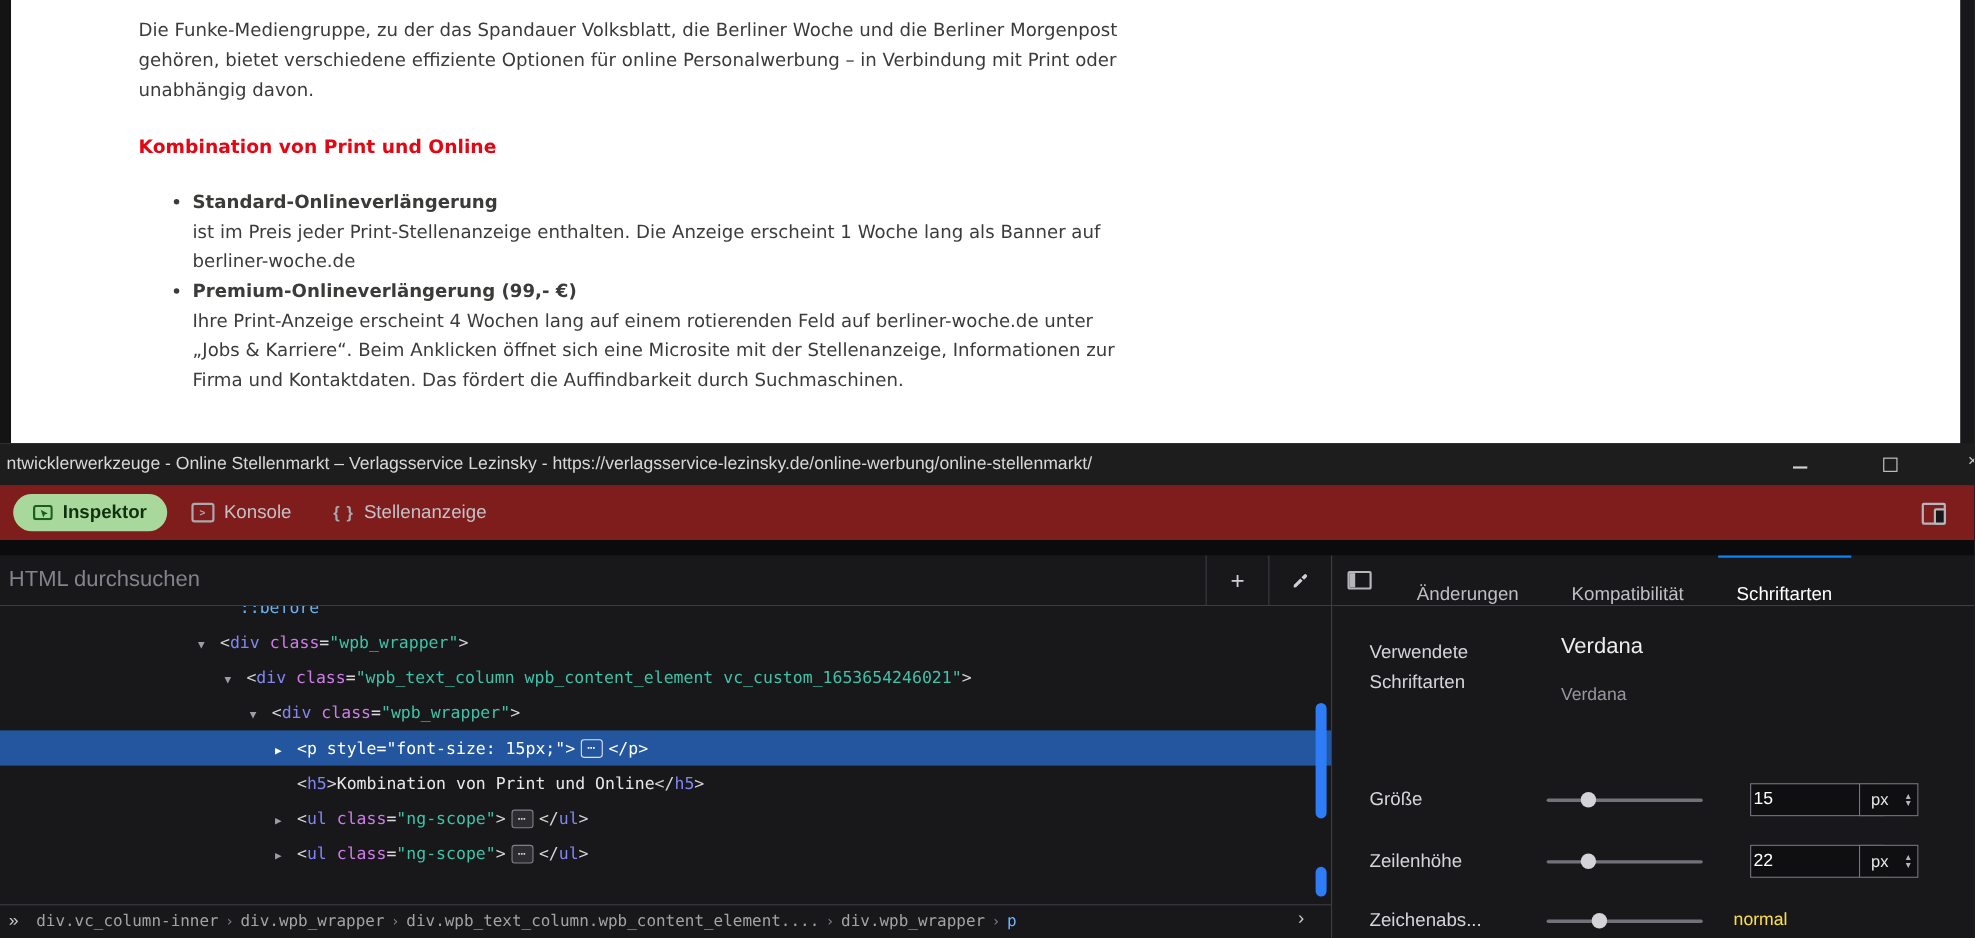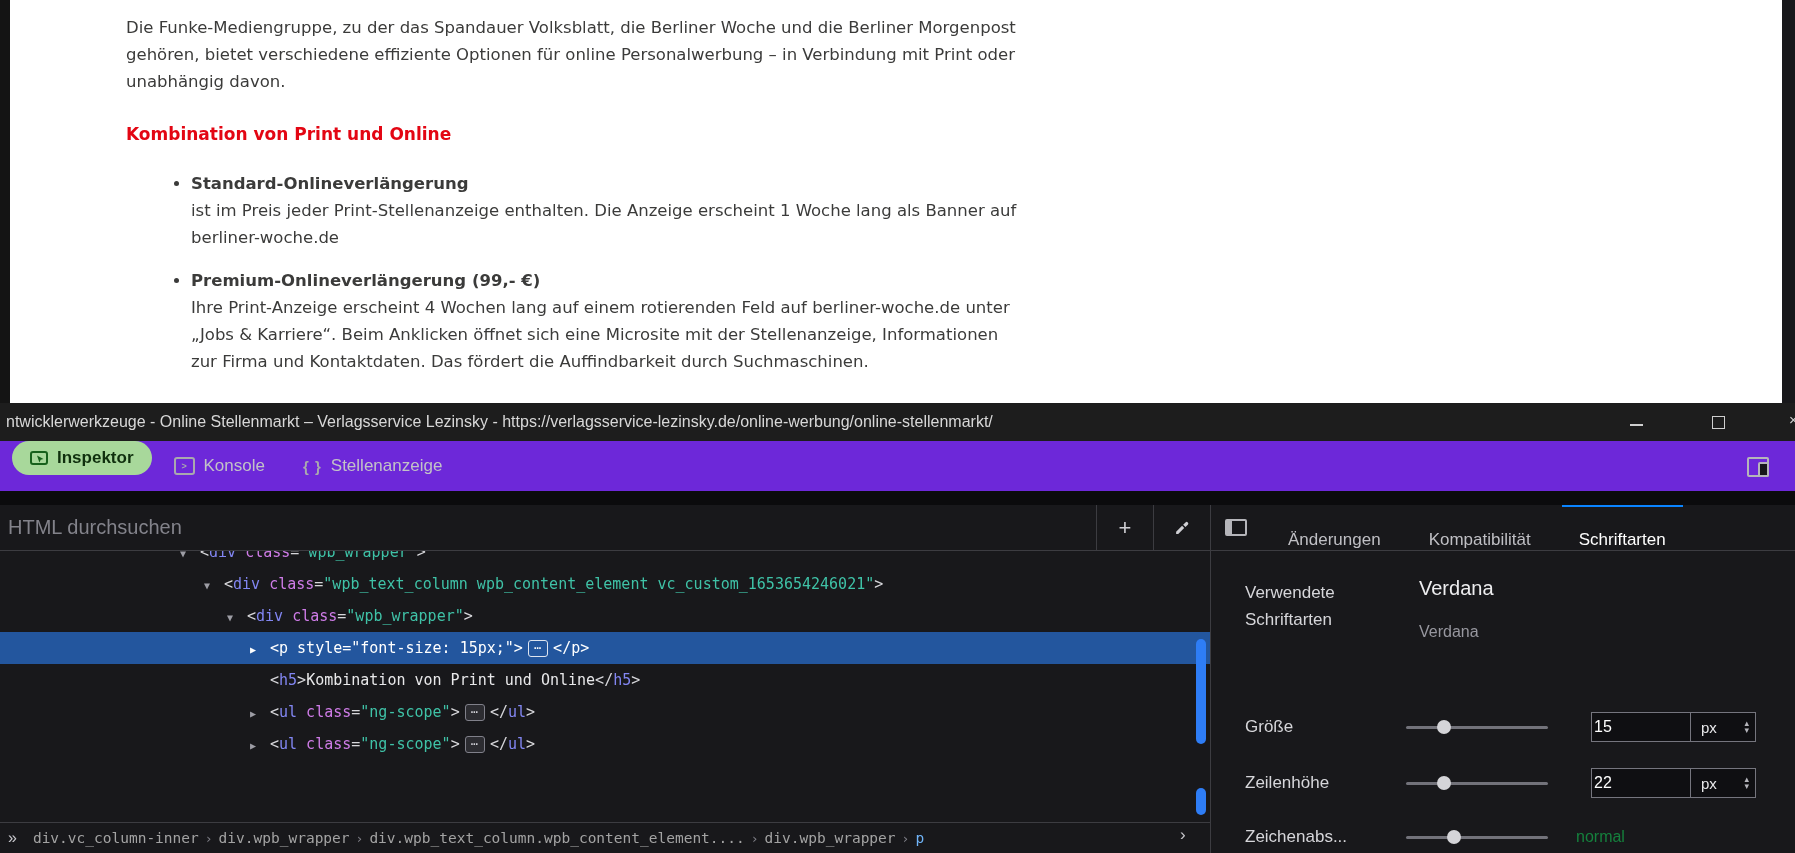--- a/index.html
+++ b/index.html
@@ -7,34 +7,34 @@
           font-family:"Liberation Sans",sans-serif;}
 
   
   .page-area{position:absolute;left:0;top:0;width:1782px;height:403px;background:#ffffff;overflow:hidden;}
   .left-strip{position:absolute;left:0;top:0;width:10px;height:403px;background:#141414;}
   .page-inner{position:absolute;left:126px;top:14px;width:915px;color:#3b3b3a;
               font-family:"DejaVu Sans",sans-serif;font-size:16.5px;line-height:27px;}
   .intro{margin:0;}
   .red-heading{margin:26px 0 0 0;font-size:17px;color:#e30613;font-weight:bold;line-height:27px;}
   .bullets{margin:22px 0 0 0;padding-left:49px;}
-  .bullets li{margin:16px;}
+  .bullets li{margin:0;}
   .li-title{font-weight:bold;display:block;}
   .li-body{display:block;}
   .page-link{display:inline-block;margin:6px 0 0 49px;color:#3a3aba;text-decoration:underline;cursor:pointer;}
 
   
   .titlebar{position:absolute;left:0;top:403px;width:1795px;height:38px;background:#1d1d1d;overflow:hidden;}
   .tb-title{position:absolute;left:6px;top:0;line-height:38px;font-size:16px;color:#d8d8d8;white-space:nowrap;}
   .wc-min{position:absolute;left:1630px;top:21px;width:13px;height:2px;background:#cfcfcf;cursor:pointer;}
   .wc-max{position:absolute;left:1712px;top:13px;width:11px;height:11px;border:1.5px solid #cfcfcf;cursor:pointer;}
   .wc-close{position:absolute;left:1789px;top:8px;font-size:15px;color:#cfcfcf;cursor:pointer;}
 
   
-  .dt-tabbar{position:absolute;left:0;top:441px;width:1795px;height:50px;background:#6d28d9;display:flex;}
+  .dt-tabbar{position:absolute;left:0;top:441px;width:1795px;height:50px;background:#7f1d1d;display:flex;align-items:center;}
   .insp-pill{display:flex;align-items:center;gap:9px;height:34px;padding:0 18px;margin-left:12px;
              border-radius:17px;background:#a8d89b;cursor:pointer;}
   .insp-label{font-size:17px;font-weight:bold;color:#10300e;}
   .dt-tab{display:flex;align-items:center;gap:9px;padding:0 16px;height:50px;color:#c2c2c7;font-size:17px;cursor:pointer;margin-left:6px;}
   .konsole-icon{display:inline-flex;align-items:center;justify-content:center;width:17px;height:14px;
                 border:2px solid #a9a9ae;border-radius:3px;font-size:9px;color:#a9a9ae;font-weight:bold;}
   .braces-icon{font-size:15px;color:#a9a9ae;font-weight:bold;letter-spacing:1px;}
   .rdm-icon{position:absolute;right:26px;top:16px;width:18px;height:16px;border:2px solid #b5b5ba;border-radius:2px;cursor:pointer;}
   .rdm-inner{position:absolute;right:-2px;bottom:-2px;width:7px;height:11px;background:#17171a;border:2px solid #b5b5ba;border-radius:2px;}
   .dt-gap{position:absolute;left:0;top:491px;width:1795px;height:14px;background:#0b0b0d;}
@@ -101,26 +101,26 @@
   .flabel{position:absolute;left:34px;line-height:30px;font-size:17px;color:#d6d6da;white-space:nowrap;}
   .slider{position:absolute;left:195px;top:0;width:142px;height:30px;cursor:pointer;}
   .slider-track{position:absolute;left:0;right:0;top:14px;height:3px;background:#72727a;border-radius:2px;}
   .slider-thumb{position:absolute;top:8px;width:14px;height:14px;border-radius:50%;background:#d4d4d8;}
   .frow-size .slider-thumb{left:calc(27% - 7px);}
   .frow-lh .slider-thumb{left:calc(27% - 7px);}
   .frow-ls .slider-thumb{left:calc(34% - 7px);}
   .fvalue{position:absolute;left:380px;top:0;width:122px;height:30px;box-sizing:border-box;background:#0f0f12;
           border:1px solid #75757e;color:#ffffff;font-size:16px;text-align:left;padding-right:10px;
           font-family:"Liberation Sans",sans-serif;}
-  .funit{position:absolute;left:479px;top:0;width:66px;height:30px;box-sizing:border-box;background:#0f0f12;
+  .funit{position:absolute;left:479px;top:0;width:54px;height:30px;box-sizing:border-box;background:#0f0f12;
          border:1px solid #75757e;display:flex;align-items:center;justify-content:space-between;
          padding:0 6px 0 10px;color:#e8e8ea;font-size:15px;cursor:pointer;}
   .steppers{display:flex;flex-direction:column;line-height:7px;font-size:9px;color:#b5b5bb;}
   .steppers span{cursor:pointer;}
-  .fvalue-text{position:absolute;left:365px;line-height:30px;font-size:16px;color:#15803d;}
+  .fvalue-text{position:absolute;left:365px;line-height:30px;font-size:16px;color:#fde047;}
 </style>
 </head>
 <body>
 
 <div class="screen">
 
   <div class="page-area">
     <div class="left-strip"></div>
     <div class="page-inner">
       <p class="intro">Die Funke-Mediengruppe, zu der das Spandauer Volksblatt, die Berliner Woche und die Berliner Morgenpost gehören, bietet verschiedene effiziente Optionen für online Personalwerbung – in Verbindung mit Print oder unabhängig davon.</p>
@@ -173,20 +173,21 @@
       <span class="plus-glyph">+</span>
     </span>
     <span class="hdr-btn">
       <svg width="17" height="17" viewBox="0 0 16 16">
         <path d="M2 14.2 L2 12 L7.6 6.4 L9.6 8.4 L4 14 Z M8.6 5.4 L10.8 3.2 a1.55 1.55 0 0 1 2.2 2.2 L10.8 7.6 Z" fill="#cfcfd4"></path>
       </svg>
     </span>
   </div>
 
   <div class="markup-view">
+      <div class="mrow" style="padding-left: 198px;"><span class="twisty"></span><span class="tk-pseudo">::before</span></div>
       <div class="mrow" style="padding-left: 180px;"><span class="twisty">▼</span><span class="tk-punct">&lt;</span><span class="tk-tag">div</span><span class="tk-attr"> class</span><span class="tk-punct">=</span><span class="tk-str">"wpb_wrapper"</span><span class="tk-punct">&gt;</span></div>
       <div class="mrow" style="padding-left: 204px;"><span class="twisty">▼</span><span class="tk-punct">&lt;</span><span class="tk-tag">div</span><span class="tk-attr"> class</span><span class="tk-punct">=</span><span class="tk-str">"wpb_text_column wpb_content_element vc_custom_1653654246021"</span><span class="tk-punct">&gt;</span></div>
       <div class="mrow" style="padding-left: 227px;"><span class="twisty">▼</span><span class="tk-punct">&lt;</span><span class="tk-tag">div</span><span class="tk-attr"> class</span><span class="tk-punct">=</span><span class="tk-str">"wpb_wrapper"</span><span class="tk-punct">&gt;</span></div>
       <div class="mrow selected" style="padding-left: 250px;"><span class="twisty">▶</span><span class="tk-punct">&lt;</span><span class="tk-tag">p</span><span class="tk-attr"> style</span><span class="tk-punct">=</span><span class="tk-str">"font-size: 15px;"</span><span class="tk-punct">&gt;</span><span class="badge">⋯</span><span class="tk-punct">&lt;/</span><span class="tk-tag">p</span><span class="tk-punct">&gt;</span></div>
       <div class="mrow" style="padding-left: 250px;"><span class="twisty"></span><span class="tk-punct">&lt;</span><span class="tk-tag">h5</span><span class="tk-punct">&gt;</span><span class="tk-text">Kombination von Print und Online</span><span class="tk-punct">&lt;/</span><span class="tk-tag">h5</span><span class="tk-punct">&gt;</span></div>
       <div class="mrow" style="padding-left: 250px;"><span class="twisty">▶</span><span class="tk-punct">&lt;</span><span class="tk-tag">ul</span><span class="tk-attr"> class</span><span class="tk-punct">=</span><span class="tk-str">"ng-scope"</span><span class="tk-punct">&gt;</span><span class="badge">⋯</span><span class="tk-punct">&lt;/</span><span class="tk-tag">ul</span><span class="tk-punct">&gt;</span></div>
       <div class="mrow" style="padding-left: 250px;"><span class="twisty">▶</span><span class="tk-punct">&lt;</span><span class="tk-tag">ul</span><span class="tk-attr"> class</span><span class="tk-punct">=</span><span class="tk-str">"ng-scope"</span><span class="tk-punct">&gt;</span><span class="badge">⋯</span><span class="tk-punct">&lt;/</span><span class="tk-tag">ul</span><span class="tk-punct">&gt;</span></div>
     </div>
   <span class="scroll-thumb main"></span>
   <span class="scroll-thumb small"></span>

